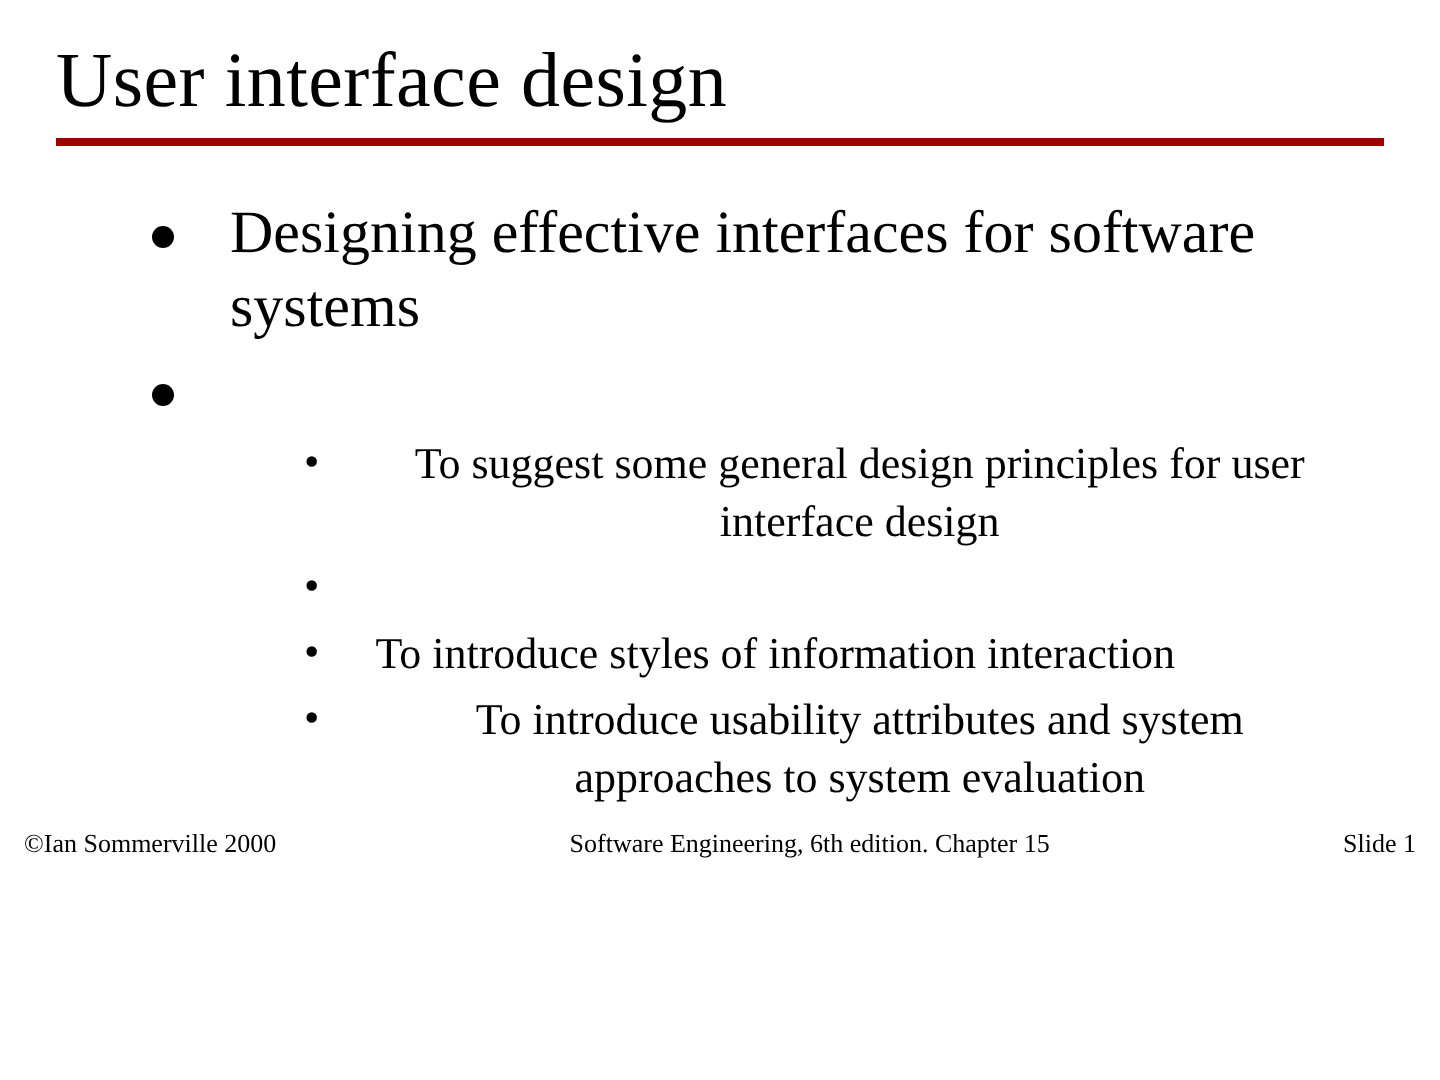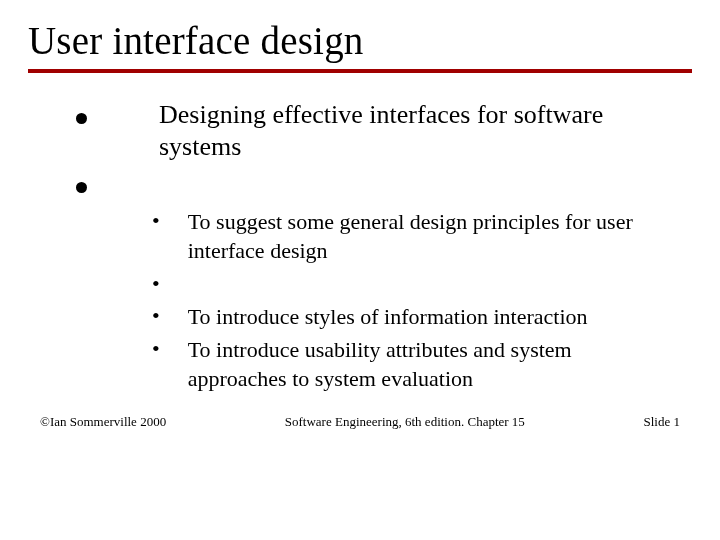--- a/index.html
+++ b/index.html
@@ -4,27 +4,27 @@
 <style>
   * { margin: 0; padding: 0; box-sizing: border-box; }
   html, body { width: 720px; height: 540px; background: #fff; font-family: "Times New Roman", Times, serif; color: #000; }
   .slide { width: 720px; height: 448px; position: relative; padding: 18px 28px 0 28px; }
   .title { font-size: 39px; font-weight: normal; letter-spacing: 0.2px; }
   .rule { height: 4px; background: #A00000; margin-top: 6px; margin-bottom: 26px; width: 100%; }
   .body { padding-left: 48px; padding-right: 20px; }
   .lvl1 { list-style: none; }
   .lvl1 > li { display: flex; align-items: flex-start; margin-bottom: 6px; }
   .round-bullet { flex: 0 0 auto; width: 11px; height: 11px; border-radius: 50%; background: #000; margin-top: 14px; margin-right: 28px; }
-  .lvl1-text { font-size: 26px; line-height: 1.22; margin-left: 44px; }
+  .lvl1-text { font-size: 30px; line-height: 1.22; }
   .lvl2-wrap { margin-top: 14px; padding-left: 76px; }
   .lvl2 { list-style: none; }
   .lvl2 > li { display: flex; align-items: flex-start; margin-bottom: 4px; }
   .dot { flex: 0 0 auto; font-size: 22px; line-height: 1.3; margin-right: 28px; }
-  .lvl2-text { font-size: 22px; line-height: 1.32; }
-  .footer { position: absolute; left: 0; right: 0; bottom: 18px; padding: 0 40px; display: flex; align-items: flex-end; font-size: 13px; margin-top: 46px; }
+  .lvl2-text { font-size: 22px; line-height: 1.32; text-align: center; }
+  .footer { position: absolute; left: 0; right: 0; bottom: 18px; padding: 0 12px; display: flex; align-items: flex-end; font-size: 13px; margin-top: 46px; }
   .footer .left { flex: 0 0 auto; }
   .footer .center { flex: 1 1 auto; text-align: center; }
   .footer .right { flex: 0 0 auto; }
 </style>
 </head>
 <body>
 
 <div class="slide">
 
   <div class="title">User interface design</div>

